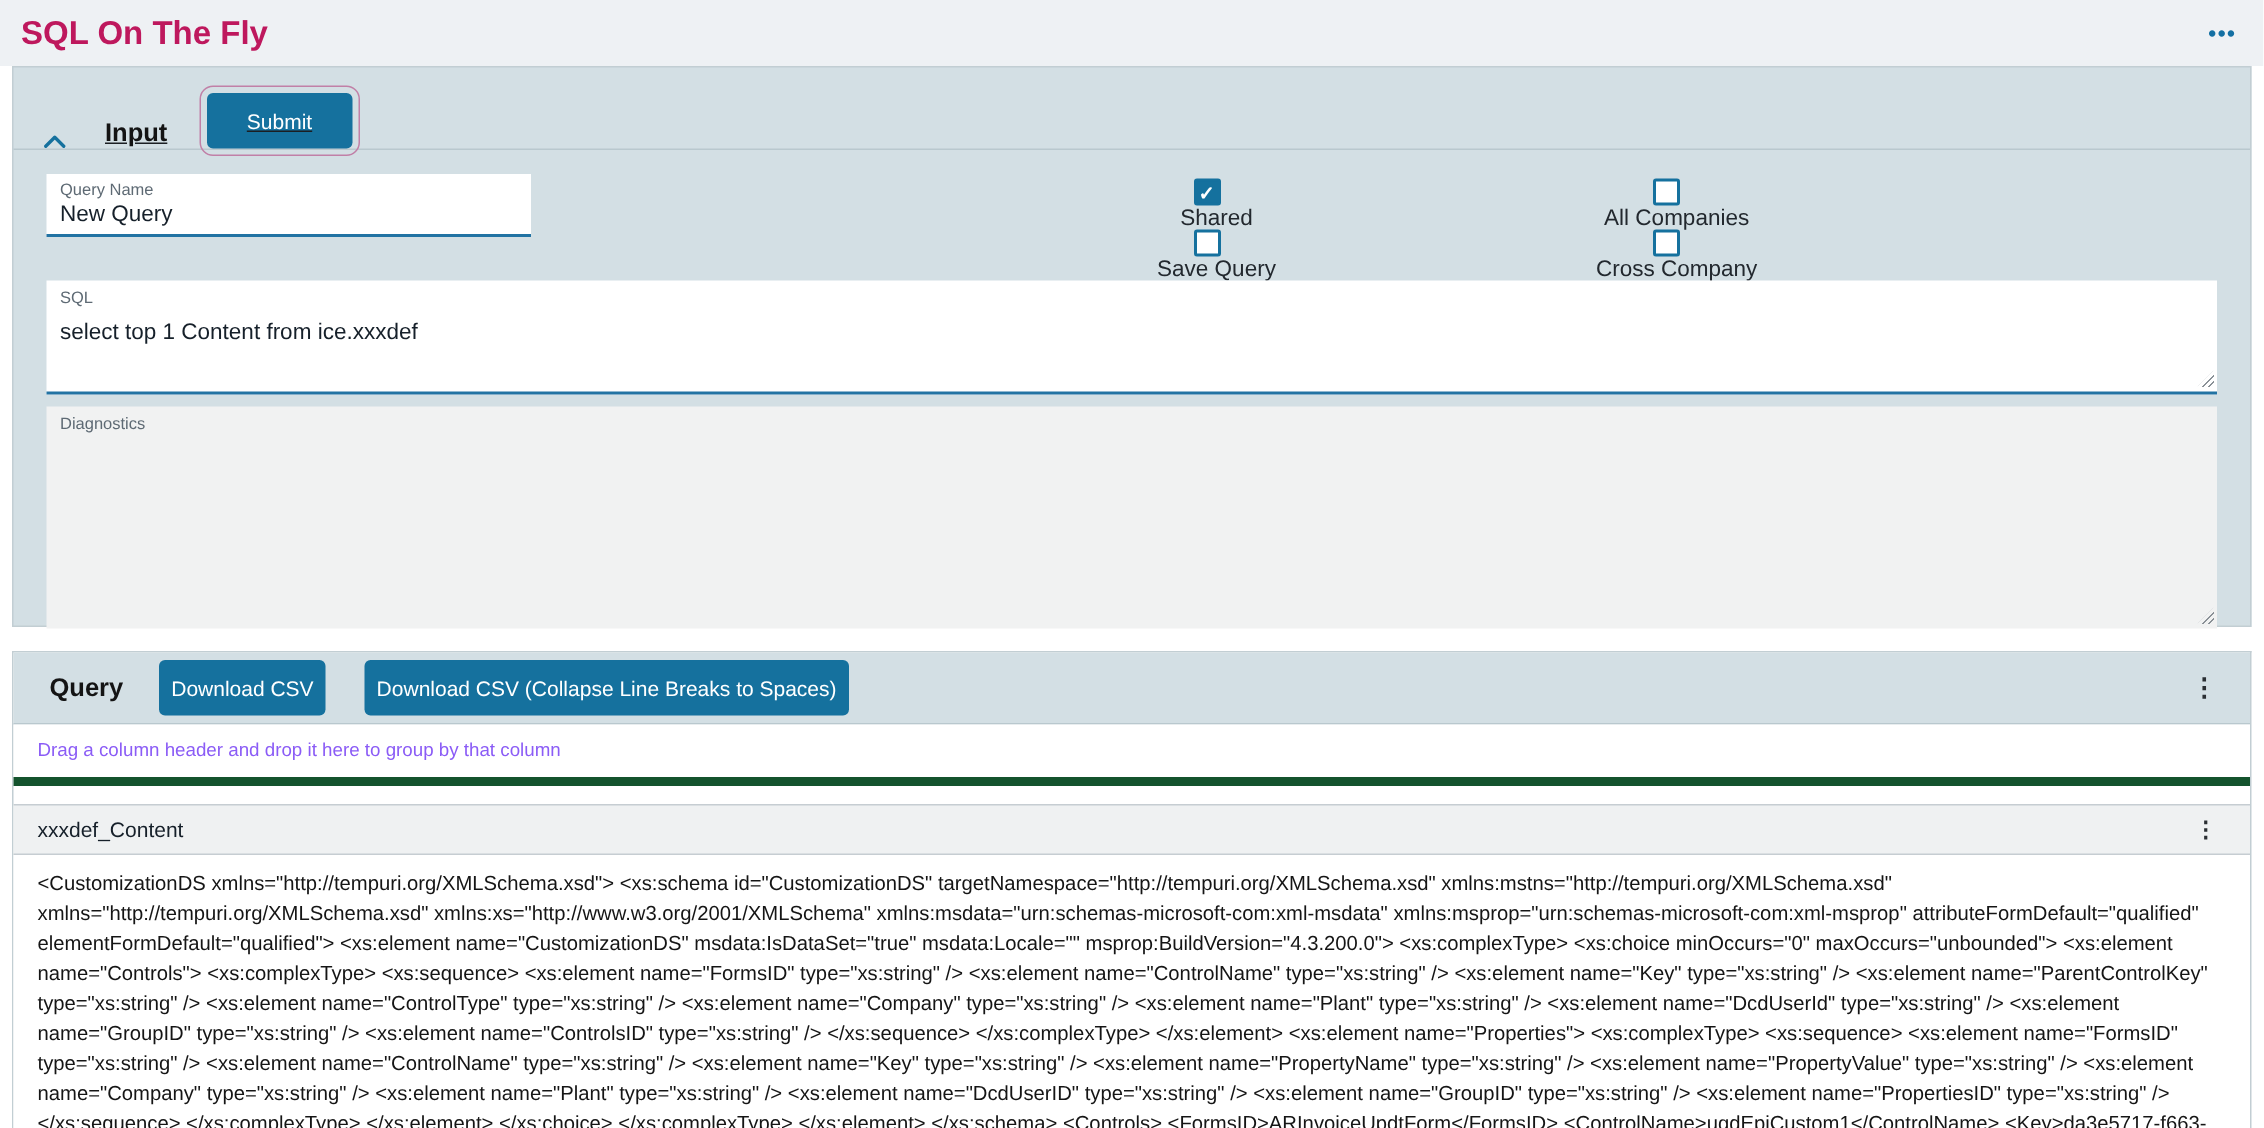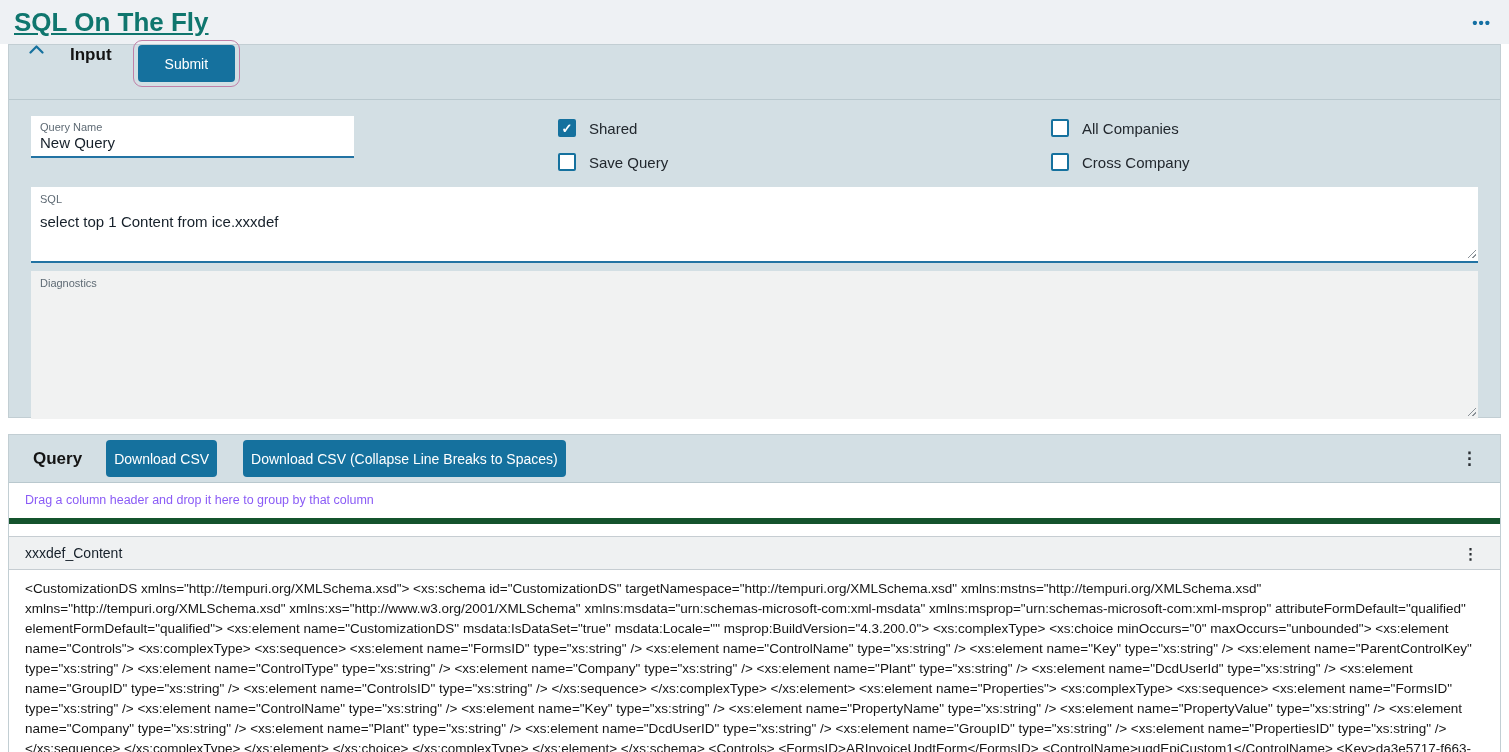--- a/index.html
+++ b/index.html
@@ -10,32 +10,32 @@
     font-family:"Liberation Sans", sans-serif;
     color:#1b1f23;
   }
 
   
   .topbar {
     height:44px; background:#eef1f4;
     display:flex; align-items:center; justify-content:space-between;
     padding:0 18px 0 14px;
   }
-  .page-title { font-size:26px; font-weight:600; color:#0f766e; margin:0; line-height:1;text-decoration:underline; }
+  .page-title { font-size:22px; font-weight:600; color:#be185d; margin:0; line-height:1; }
   .overflow-icon {
     color:#1470a3; font-size:15px; font-weight:bold; letter-spacing:1px;
     cursor:pointer; line-height:1; user-select:none;
   }
 
   
   .panel { margin:0 8px; border:1px solid #c2ced3; }
   .panel-input { background:#d3dfe4; height:374px; }
   .panel-header {
-    height:55px; display:flex; align-items:flex-start;
-    padding:0 20px; border-bottom:1px solid #b9c8ce;
+    height:55px; display:flex; align-items:flex-end;
+    padding:0 20px; border-bottom:1px solid #b9c8ce;text-decoration:underline;
   }
   .collapse-btn { background:none; border:none; padding:0; cursor:pointer; display:flex; align-items:center; }
   .section-title { font-weight:700; font-size:17px; color:#141414; margin:0 26px; }
   .btn {
     background:#15719e; color:#ffffff; border:none; border-radius:4px;
     padding:0 8px; height:37px; font-size:14px; font-family:inherit; cursor:pointer;
   }
   .submit-btn { outline:1.5px solid #c180a7; outline-offset:4px; padding:0 27px; }
 
   .panel-body { padding:16px 22px 10px; }
@@ -46,21 +46,21 @@
     padding:5px 9px 4px;
   }
   .field-label { display:block; font-size:11px; color:#5e6a74; margin-bottom:1px; }
   .field-input {
     border:none; outline:none; background:transparent; width:100%;
     font-size:15px; color:#16202a; font-family:inherit; padding:0;
   }
 
   .cb-col-1 { margin-left:204px; width:493px; }
   .cb-col-2 { }
-  .cb-row { display:flex; align-items:center; height:18px; margin:3px 0 16px; cursor:pointer; }
+  .cb-row { display:flex; align-items:center; height:18px; margin:3px 0 16px; cursor:pointer;flex-direction:column; }
   .cb-box {
     width:18px; height:18px; border:2px solid #15719e; border-radius:2px;
     background:#ffffff; display:flex; align-items:center; justify-content:center;
     flex:0 0 auto;
   }
   .cb-row[data-checked="true"] .cb-box { background:#15719e; }
   .cb-row[data-checked="true"] .cb-box::after {
     content:"\2713"; color:#ffffff; font-size:13px; font-weight:bold; line-height:1;
   }
   .cb-label { margin-left:13px; font-size:15px; color:#22282e; }

